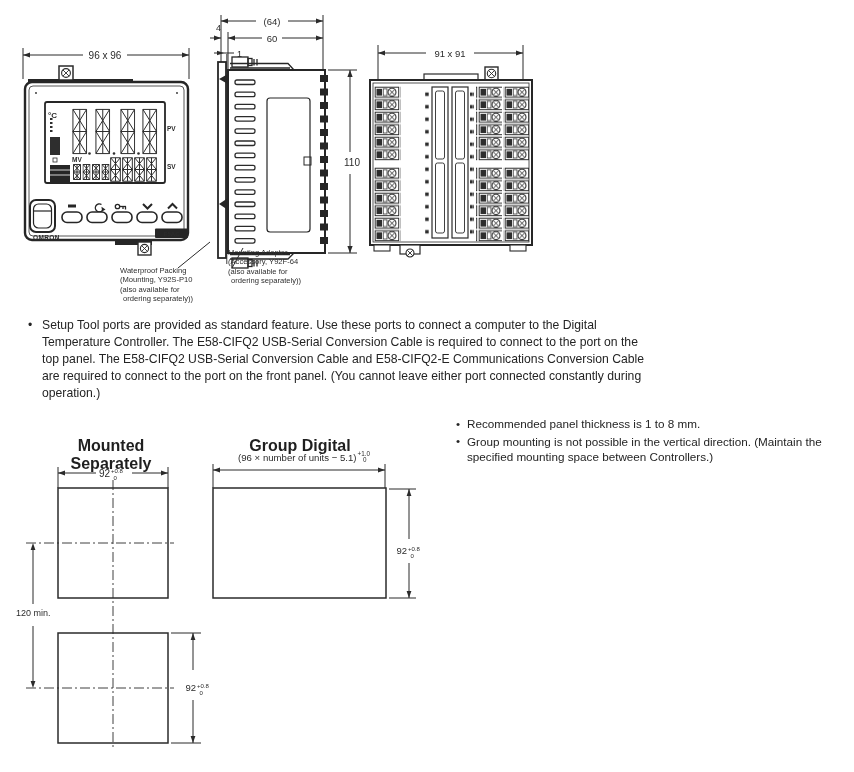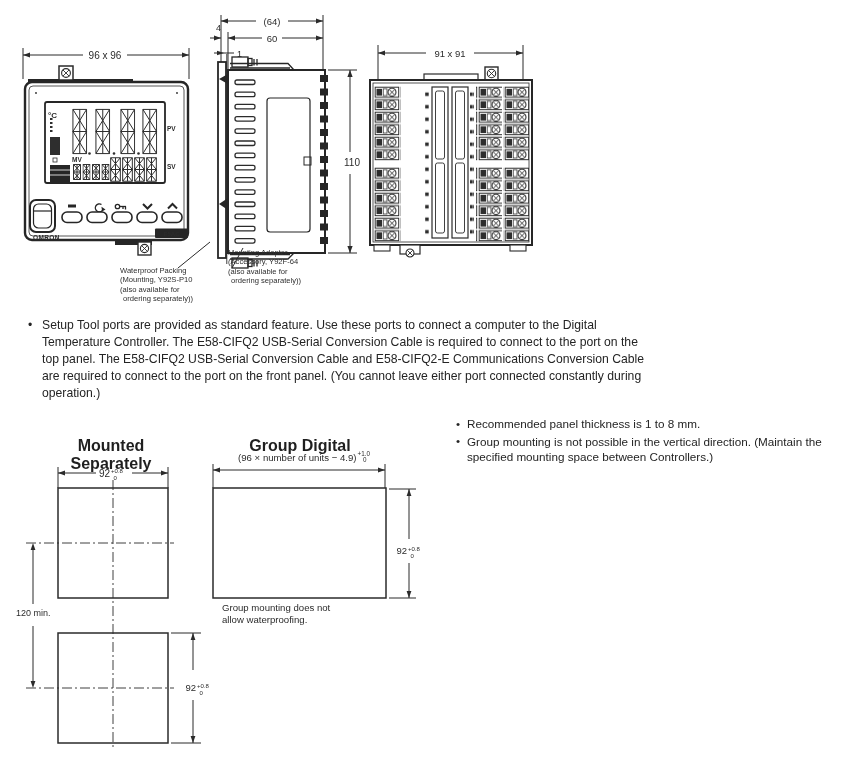--- a/index.html
+++ b/index.html
@@ -328,21 +328,21 @@
   </div>
 
   <div id="setup-note" class="abs">
     <span class="bullet">•</span>
     <span class="ntext">Setup Tool ports are provided as standard feature. Use these ports to connect a computer to the Digital Temperature Controller. The E58-CIFQ2 USB-Serial Conversion Cable is required to connect to the port on the top panel. The E58-CIFQ2 USB-Serial Conversion Cable and E58-CIFQ2-E Communications Conversion Cable are required to connect to the port on the front panel. (You cannot leave either port connected constantly during operation.)</span>
   </div>
 
   <div class="abs diag-title" style="left:46px;top:437px;width:130px;">Mounted Separately</div>
   <div class="abs diag-title" style="left:238px;top:437px;width:124px;">Group Digital</div>
   <div id="grp-formula" class="abs">
-    <span>(96 × number of units − 4.9)</span><span class="tolstack">
+    <span>(96 × number of units − 5.1)</span><span class="tolstack">
         <span>+1.0</span>
         <span style="padding-left:2px;">0</span>
       </span>
   </div>
 
   <svg id="sep-svg" style="left:10px;top:458px" width="210" height="312" viewBox="0 0 210 312">
     <g fill="none" stroke="#2b2b2b">
       <rect x="48" y="30" width="110" height="110" stroke-width="1.5"></rect>
       <rect x="48" y="175" width="110" height="110" stroke-width="1.5"></rect>
       <path d="M103,22 V292" stroke-width="0.9" stroke-dasharray="10 3 2 3"></path>
@@ -392,20 +392,19 @@
       <line x1="201" y1="27" x2="201" y2="77"></line>
         <line x1="201" y1="101" x2="201" y2="136"></line>
       <polygon points="201,27 198.6,34 203.4,34" fill="#2b2b2b" stroke="none"></polygon>
       <polygon points="201,136 198.6,129 203.4,129" fill="#2b2b2b" stroke="none"></polygon>
     </g>
     <text x="199" y="92" font-size="9.5" text-anchor="end">92</text>
     <text x="200" y="88.5" font-size="6">+0.8</text>
     <text x="202.5" y="95.5" font-size="6">0</text>
   </svg>
 
-  <div id="grp-note" class="abs">Group mounting does not allow waterproofing.</div>
 
   <ul id="mount-notes" class="abs">
     <li>Recommended panel thickness is 1 to 8 mm.</li>
     <li>Group mounting is not possible in the vertical direction. (Maintain the specified mounting space between Controllers.)</li>
   </ul>
 
 </div>
 
 </body></html>

